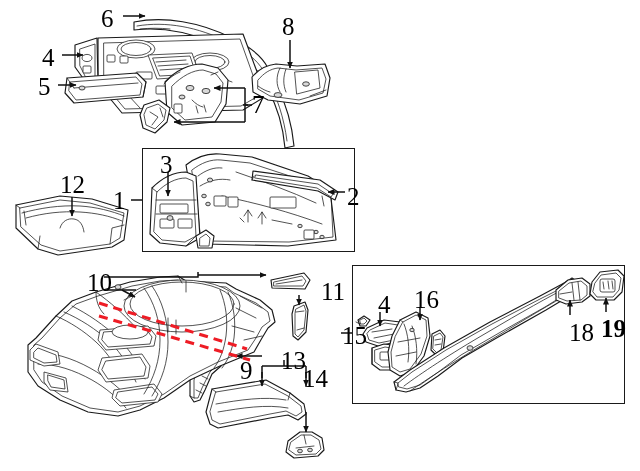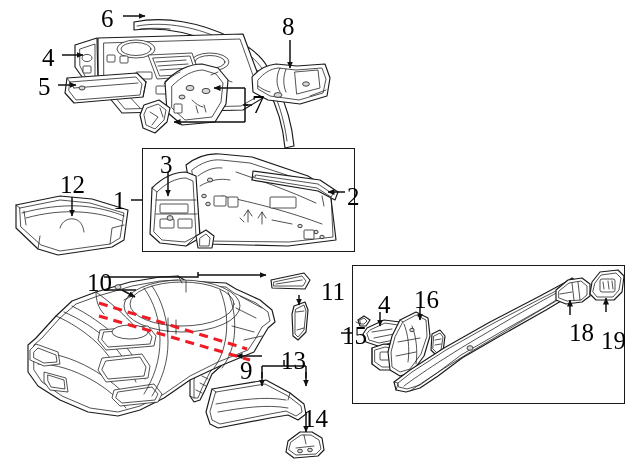--- a/index.html
+++ b/index.html
@@ -449,20 +449,20 @@
   <div class="callout" style="left:42px;top:45px;">4</div>
   <div class="callout" style="left:38px;top:74px;">5</div>
   <div class="callout" style="left:101px;top:6px;">6</div>
   <div class="callout" style="left:252px;top:92px;">7</div>
   <div class="callout" style="left:282px;top:14px;">8</div>
   <div class="callout" style="left:240px;top:358px;">9</div>
   <div class="callout" style="left:87px;top:270px;">10</div>
   <div class="callout" style="left:289px;top:279px;margin-left:32px;">11</div>
   <div class="callout" style="left:60px;top:172px;">12</div>
   <div class="callout" style="left:281px;top:348px;">13</div>
-  <div class="callout" style="left:303px;top:406px;">14</div>
+  <div class="callout" style="left:303px;top:366px;">14</div>
   <div class="callout" style="left:342px;top:323px;">15</div>
   <div class="callout" style="left:414px;top:287px;">16</div>
   <div class="callout" style="left:378px;top:292px;">4</div>
   <div class="callout" style="left:569px;top:320px;">18</div>
-  <div class="callout" style="left:601px;top:328px;">19</div>
+  <div class="callout" style="left:601px;top:316px;font-weight:bold;">19</div>
 
 </div>
 
 </body></html>

